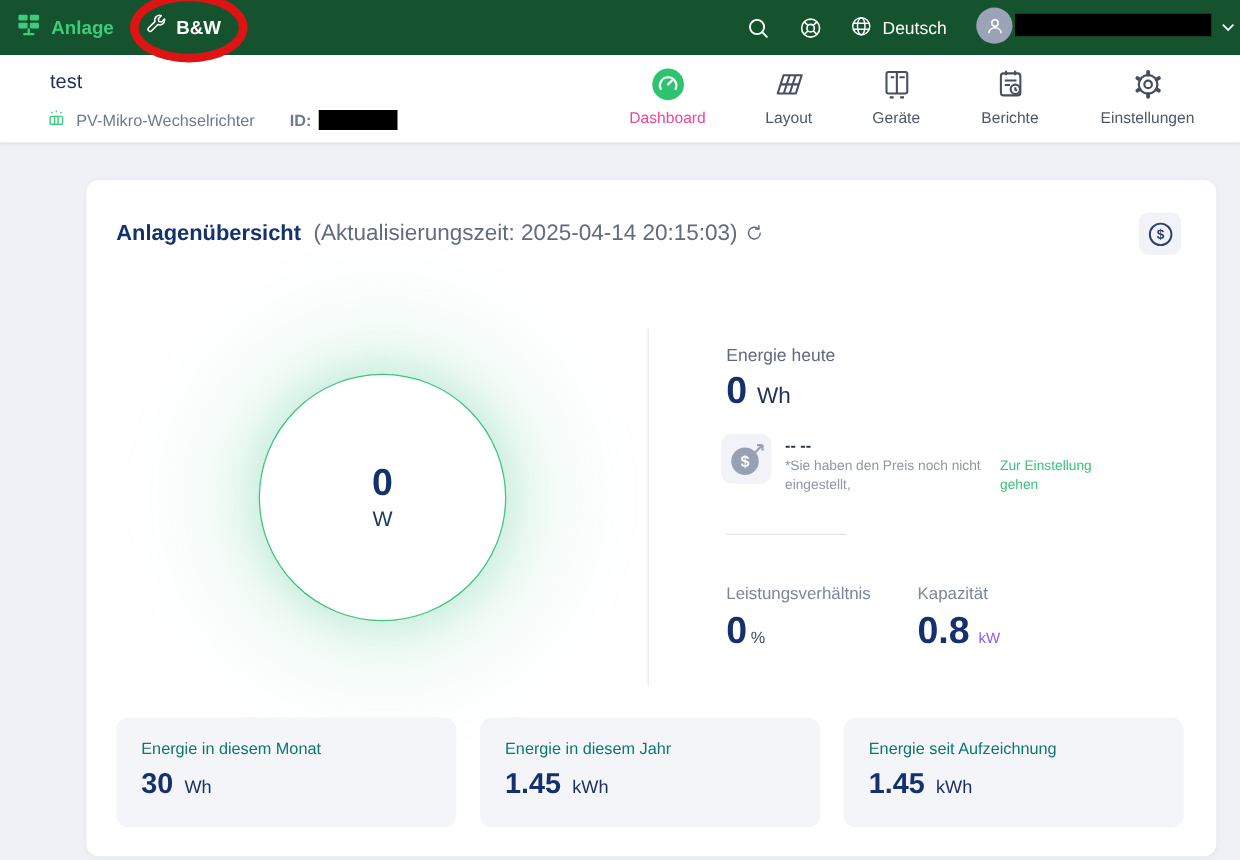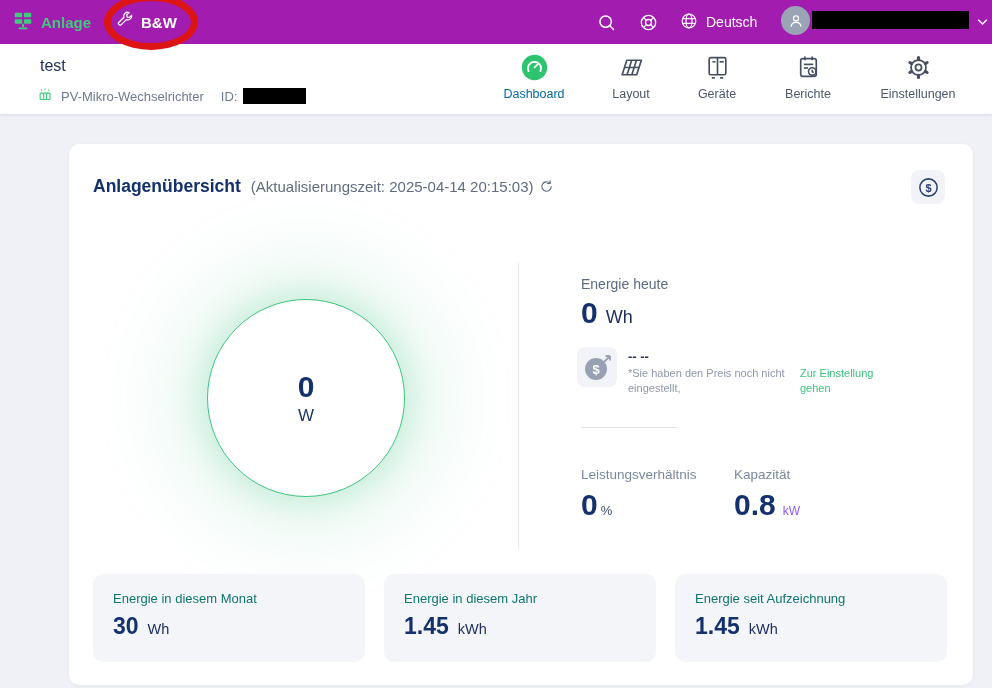--- a/index.html
+++ b/index.html
@@ -4,48 +4,48 @@
 <style>
   * { margin:0; padding:0; box-sizing:border-box; }
   html,body { width:992px; height:688px; }
   body {
     position:relative; overflow:hidden;
     background:#eff1f6;
     font-family:"Liberation Sans", sans-serif;
     -webkit-font-smoothing:antialiased;
   }
   
-  .navbar { position:absolute; left:0; top:0; width:992px; height:44px; background:#a21caf; z-index:2; }
+  .navbar { position:absolute; left:0; top:0; width:992px; height:44px; background:#14532d; z-index:2; }
   .nav-item { position:absolute; top:0; height:44px; display:flex; align-items:center; gap:7px; cursor:pointer; }
   .brand { left:12px; color:#3ecb7e; font-weight:bold; font-size:15px; }
   .bw-tab { left:115px; color:#ffffff; font-weight:bold; font-size:15px; z-index:3; }
   .annotation-ellipse {
     position:absolute; left:104px; top:-6px; width:94px; height:56px;
     border:7px solid #dd1414; border-radius:50%; z-index:6; pointer-events:none;
   }
   .nav-icon-btn { position:absolute; top:11px; width:22px; height:22px; display:flex; align-items:center; justify-content:center; cursor:pointer; }
   .lang { position:absolute; left:679px; top:0; height:44px; display:flex; align-items:center; gap:7px; color:#fff; font-size:14px; cursor:pointer; }
   .avatar { position:absolute; left:781px; top:6px; width:29px; height:29px; border-radius:50%; background:#9aa4b6; display:flex; align-items:center; justify-content:center; }
   .redact-name { position:absolute; left:812px; top:11px; width:157px; height:18px; background:#000; }
   .chevron { position:absolute; left:974px; top:13px; width:17px; height:17px; }
   
   .plant-header { position:absolute; left:0; top:44px; width:992px; height:70px; background:#fff; box-shadow:0 1px 3px rgba(20,40,80,.10); z-index:1; }
   .plant-title { position:absolute; left:40px; top:13px; font-size:16px; font-weight:normal; color:#1b2d5b; }
   .plant-meta { position:absolute; left:38px; top:42px; display:flex; align-items:center; gap:6px; font-size:13px; color:#6e7a8e; }
-  .plant-meta .idlbl { margin-left:11px; }
+  .plant-meta .idlbl { margin-left:22px;font-weight:bold; }
   .redact-id { width:63px; height:16px; background:#000; display:inline-block; }
   .hnav { position:absolute; top:8px; width:92px; text-align:center; cursor:pointer; }
   .hnav .ic { height:30px; display:flex; align-items:center; justify-content:center; }
   .hnav .lbl { margin-top:5px; font-size:12.5px; color:#4d5869; }
-  .hnav.active .lbl { color:#0369a1; }
+  .hnav.active .lbl { color:#ec4899; }
   
   .card { position:absolute; left:44px; top:144px; width:904px; height:541px; background:#fff; border-radius:10px; box-shadow:0 1px 4px rgba(30,50,90,.05);margin-left:25px; }
   .card-head { position:absolute; left:24px; top:32px; display:flex; align-items:center; }
   .card-title { font-size:17.5px; font-weight:bold; color:#14316e; }
-  .card-updated { margin-left:10px; font-size:15px; color:#606c80; }
+  .card-updated { margin-left:10px; font-size:18px; color:#606c80; }
   .refresh { margin-left:6px; display:flex; cursor:pointer; }
   .money-btn { position:absolute; left:842px; top:26px; width:34px; height:34px; border-radius:8px; background:#f1f3f8; display:flex; align-items:center; justify-content:center; cursor:pointer; }
   
   .gauge { position:absolute; left:138px; top:155px; width:198px; height:198px; border-radius:50%;
            background:#fff; border:1px solid #3dc47f;
            box-shadow:0 0 28px 8px rgba(76,200,140,.20), 0 0 80px 38px rgba(76,200,140,.14);
            display:flex; flex-direction:column; align-items:center; justify-content:center; }
   .gauge-val { font-size:30px; font-weight:bold; color:#14316e; }
   .gauge-unit { font-size:17px; color:#1d3766; margin-top:2px; }
   .vdivider { position:absolute; left:449px; top:119px; width:1px; height:286px; background:#e6e9f0; }

